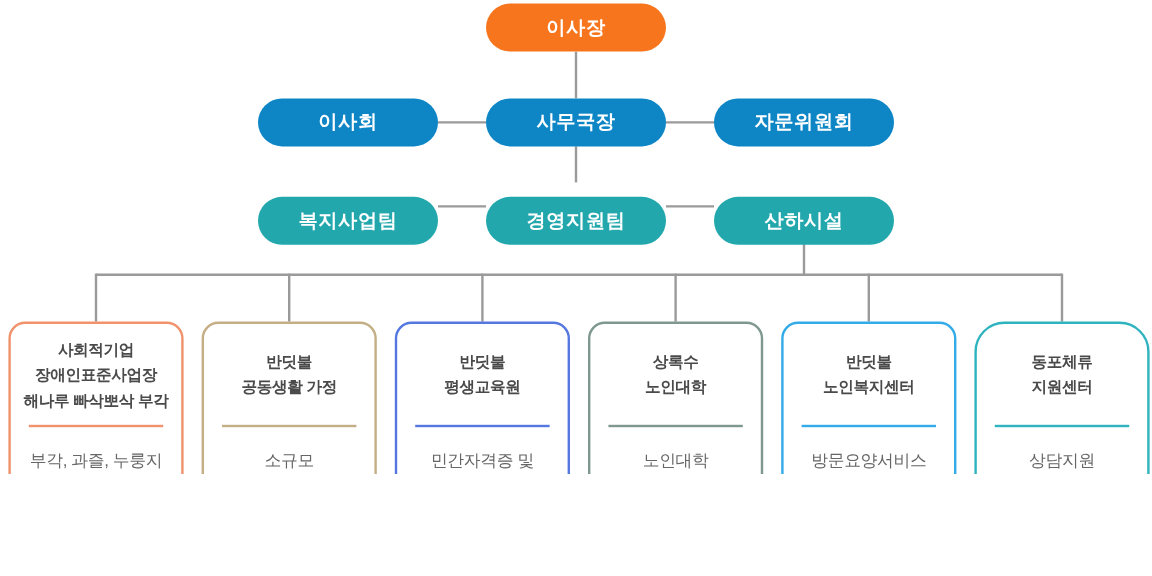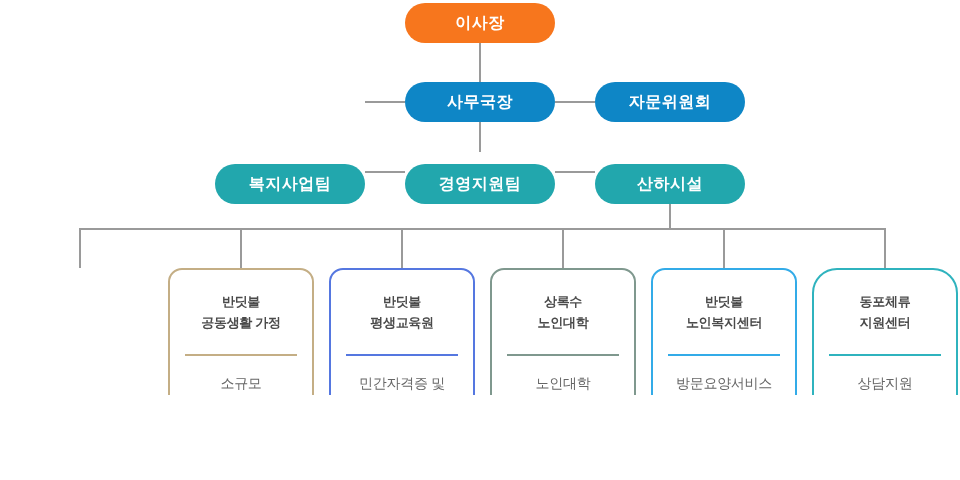--- a/index.html
+++ b/index.html
@@ -85,27 +85,37 @@
     <line x1="80" y1="228" x2="80" y2="268"></line>
     <line x1="241" y1="228" x2="241" y2="268"></line>
     <line x1="402" y1="228" x2="402" y2="268"></line>
     <line x1="563" y1="228" x2="563" y2="268"></line>
     <line x1="724" y1="228" x2="724" y2="268"></line>
     <line x1="885" y1="228" x2="885" y2="268"></line>
   </svg>
 
   <div class="pill root" style="left:405px;top:3px">이사장</div>
 
+  <div class="pill blue" style="left:215px;top:82px">이사회</div>
   <div class="pill blue" style="left:595px;top:82px">자문위원회</div>
   <div class="pill blue" style="left:405px;top:82px">사무국장</div>
 
   <div class="pill teal" style="left:215px;top:152px">복지사업팀</div>
   <div class="pill teal" style="left:405px;top:152px">경영지원팀</div>
   <div class="pill teal" style="left:595px;top:152px">산하시설</div>
 
+  <div class="card" style="left: 7px; border-color: rgb(240, 146, 107);">
+    <div class="card-title">사회적기업
+장애인표준사업장
+해나루 빠삭뽀삭 부각</div>
+    <div class="divider" style="background: rgb(240, 146, 107);"></div>
+    <div class="card-body">부각, 과즐, 누룽지
+제조 및
+판매사업</div>
+  </div>
 
   <div class="card" style="left: 168px; border-color: rgb(196, 174, 133);">
     <div class="card-title">반딧불
 공동생활 가정</div>
     <div class="divider" style="background: rgb(196, 174, 133);"></div>
     <div class="card-body">소규모
 장애인 복지시설</div>
   </div>
 
   <div class="card" style="left: 329px; border-color: rgb(85, 119, 224);">

